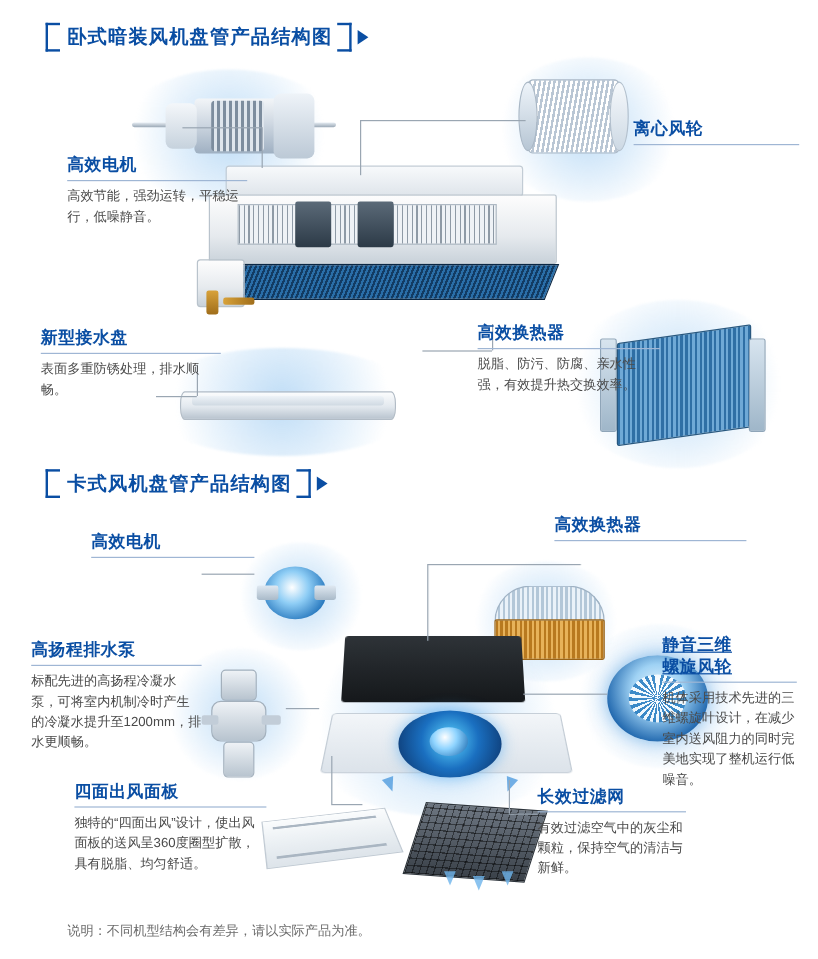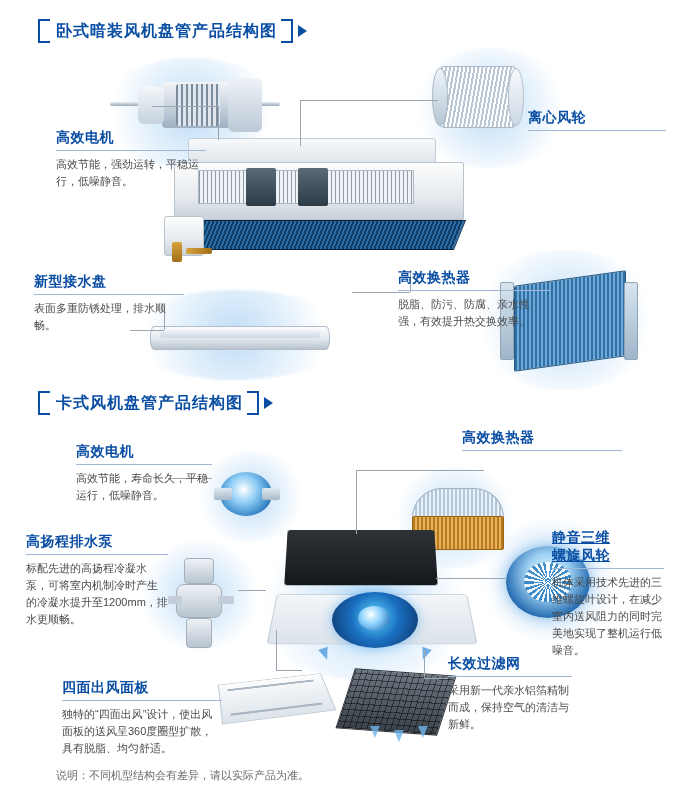--- a/index.html
+++ b/index.html
@@ -320,21 +320,21 @@
   <div class="line v" style="left:164px; top:304px; height:26px;"></div>
   <div class="line h" style="left:352px; top:292px; width:58px;"></div>
   <div class="line v" style="left:410px; top:270px; height:22px;"></div>
 
   <div class="callout" style="left:56px; top:128px; width:150px;">
     <div class="co-head">高效电机</div>
     <div class="co-rule"></div>
     <div class="co-body">高效节能，强劲运转，平稳运行，低噪静音。</div>
   </div>
 
-  <div class="callout" style="left:528px; top:108px; width:138px;">
+  <div class="callout" style="left:528px; top:98px; width:138px;">
     <div class="co-head">离心风轮</div>
     <div class="co-rule"></div>
   </div>
 
   <div class="callout" style="left:34px; top:272px; width:150px;">
     <div class="co-head">新型接水盘</div>
     <div class="co-rule"></div>
     <div class="co-body">表面多重防锈处理，排水顺畅。</div>
   </div>
 
@@ -410,48 +410,47 @@
   <div class="line h" style="left:238px; top:590px; width:28px;"></div>
   <div class="line h" style="left:436px; top:578px; width:70px;"></div>
   <div class="line v" style="left:276px; top:630px; height:40px;"></div>
   <div class="line h" style="left:276px; top:670px; width:26px;"></div>
   <div class="line v" style="left:424px; top:650px; height:28px;"></div>
   <div class="line h" style="left:424px; top:678px; width:24px;"></div>
 
   <div class="callout" style="left:76px; top:442px; width:136px;">
     <div class="co-head">高效电机</div>
     <div class="co-rule"></div>
-    <div class="co-body">高效节能，寿命长久，平稳运行，低噪静音。</div>
   </div>
 
   <div class="callout" style="left:462px; top:428px; width:160px;">
     <div class="co-head">高效换热器</div>
     <div class="co-rule"></div>
   </div>
 
   <div class="callout" style="left:26px; top:532px; width:142px;">
     <div class="co-head">高扬程排水泵</div>
     <div class="co-rule"></div>
     <div class="co-body">标配先进的高扬程冷凝水泵，可将室内机制冷时产生的冷凝水提升至1200mm，排水更顺畅。</div>
   </div>
 
   <div class="callout" style="left:552px; top:528px; width:112px;">
     <div class="co-head two-line" style="white-space:pre-line;">静音三维
 螺旋风轮</div>
     <div class="co-rule"></div>
     <div class="co-body">机体采用技术先进的三维螺旋叶设计，在减少室内送风阻力的同时完美地实现了整机运行低噪音。</div>
   </div>
 
-  <div class="callout" style="left:62px; top:678px; width:160px;">
+  <div class="callout" style="left:62px; top:650px; width:160px;">
     <div class="co-head">四面出风面板</div>
     <div class="co-rule"></div>
     <div class="co-body">独特的“四面出风”设计，使出风面板的送风呈360度圈型扩散，具有脱脂、均匀舒适。</div>
   </div>
 
   <div class="callout" style="left:448px; top:654px; width:124px;">
     <div class="co-head">长效过滤网</div>
     <div class="co-rule"></div>
-    <div class="co-body">采用新一代亲水铝箔精制而成，保持空气的清洁与新鲜。</div>
+    <div class="co-body">有效过滤空气中的灰尘和颗粒，保持空气的清洁与新鲜。</div>
   </div>
 
   <div class="footnote">说明：不同机型结构会有差异，请以实际产品为准。</div>
 
 </div>
 
 </body></html>

